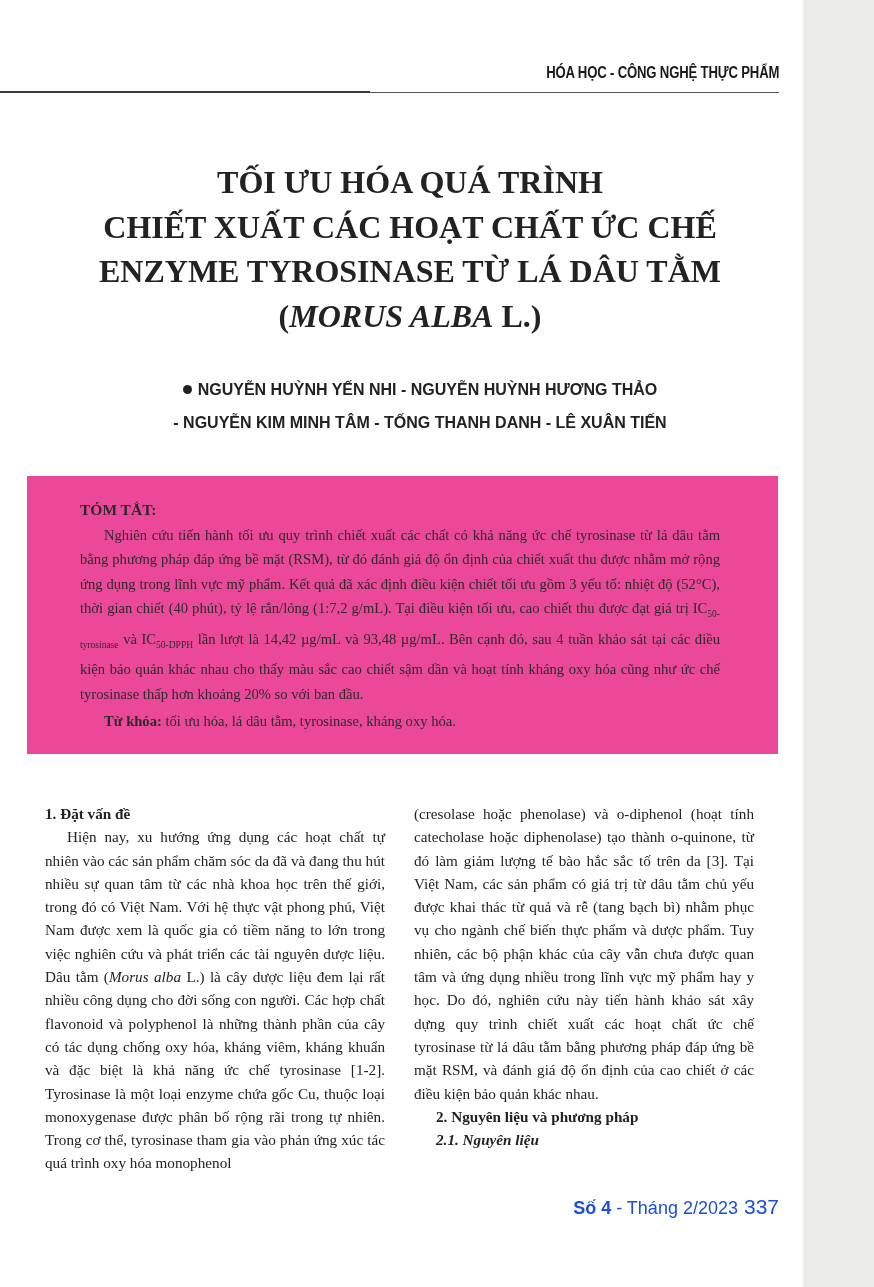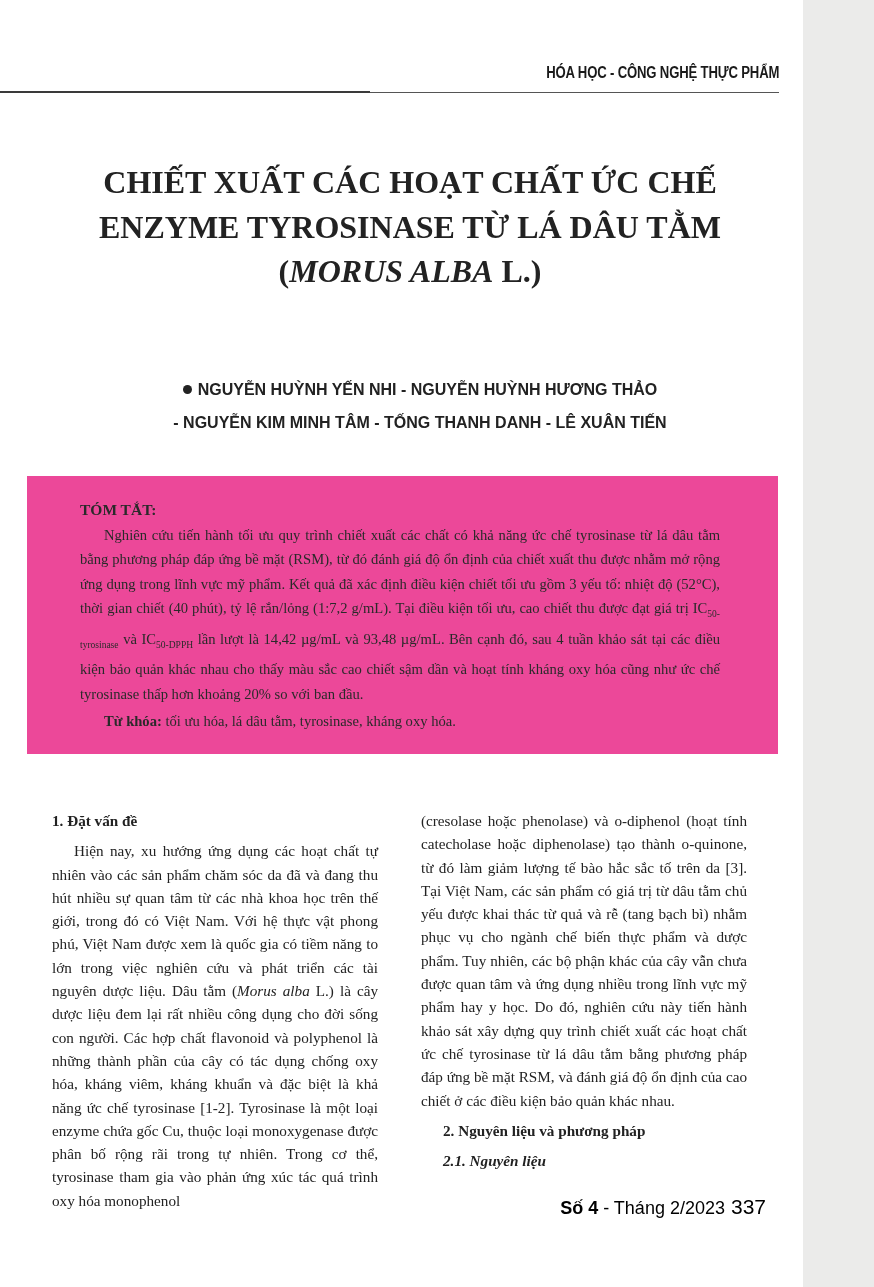--- a/index.html
+++ b/index.html
@@ -53,43 +53,44 @@
     .abs-para { text-indent: 24px; margin: 0; }
     .abs-para sub { font-size: 9.5px; }
     .keywords { text-indent: 24px; margin: 2px 0 0 0; }
     .keywords b { font-weight: bold; }
     .col {
       position: absolute; top: 802px; width: 340px;
       font-size: 15.2px; line-height: 23.3px; color: #222; text-align: justify;
     }
     .col-left { left: 45px; }
     .col-right { left: 414px; }
-    .col p { margin: 7px; }
+    .col p { margin: 0; }
     .col .indent { text-indent: 22px; }
     .sec-head { font-weight: bold; }
     .subsec-head { font-weight: bold; font-style: italic; text-indent: 22px; }
     .sec-head.ind { text-indent: 22px; }
     .footer {
-      position: absolute; right: 108px; top: 1195px;
+      position: absolute; right: 95px; top: 1195px;
       font-family: "Liberation Sans", "DejaVu Sans", sans-serif;
-      font-size: 18px; color: #000000;
+      font-size: 18px; color: #1d4ed8;
     }
     .footer .issue { font-weight: bold; }
     .footer .page { font-size: 21px; margin-left: 6px; }
   </style>
 </head>
 <body>
 
 <div class="side-strip"></div>
 
 <div class="running-head">HÓA HỌC - CÔNG NGHỆ THỰC PHẨM</div>
 <div class="head-rule-thick"></div>
 <div class="head-rule-thin"></div>
 
 <div class="title">
+  <div>TỐI ƯU HÓA QUÁ TRÌNH</div>
   <div>CHIẾT XUẤT CÁC HOẠT CHẤT ỨC CHẾ</div>
   <div>ENZYME TYROSINASE TỪ LÁ DÂU TẰM</div>
   <div><span>(</span><em>MORUS ALBA</em><span> L.)</span></div>
 </div>
 
 <div class="authors">
   <div><span class="bullet"></span><span>NGUYỄN HUỲNH YẾN NHI - NGUYỄN HUỲNH HƯƠNG THẢO</span></div>
   <div>- NGUYỄN KIM MINH TÂM - TỐNG THANH DANH - LÊ XUÂN TIẾN</div>
 </div>
 

